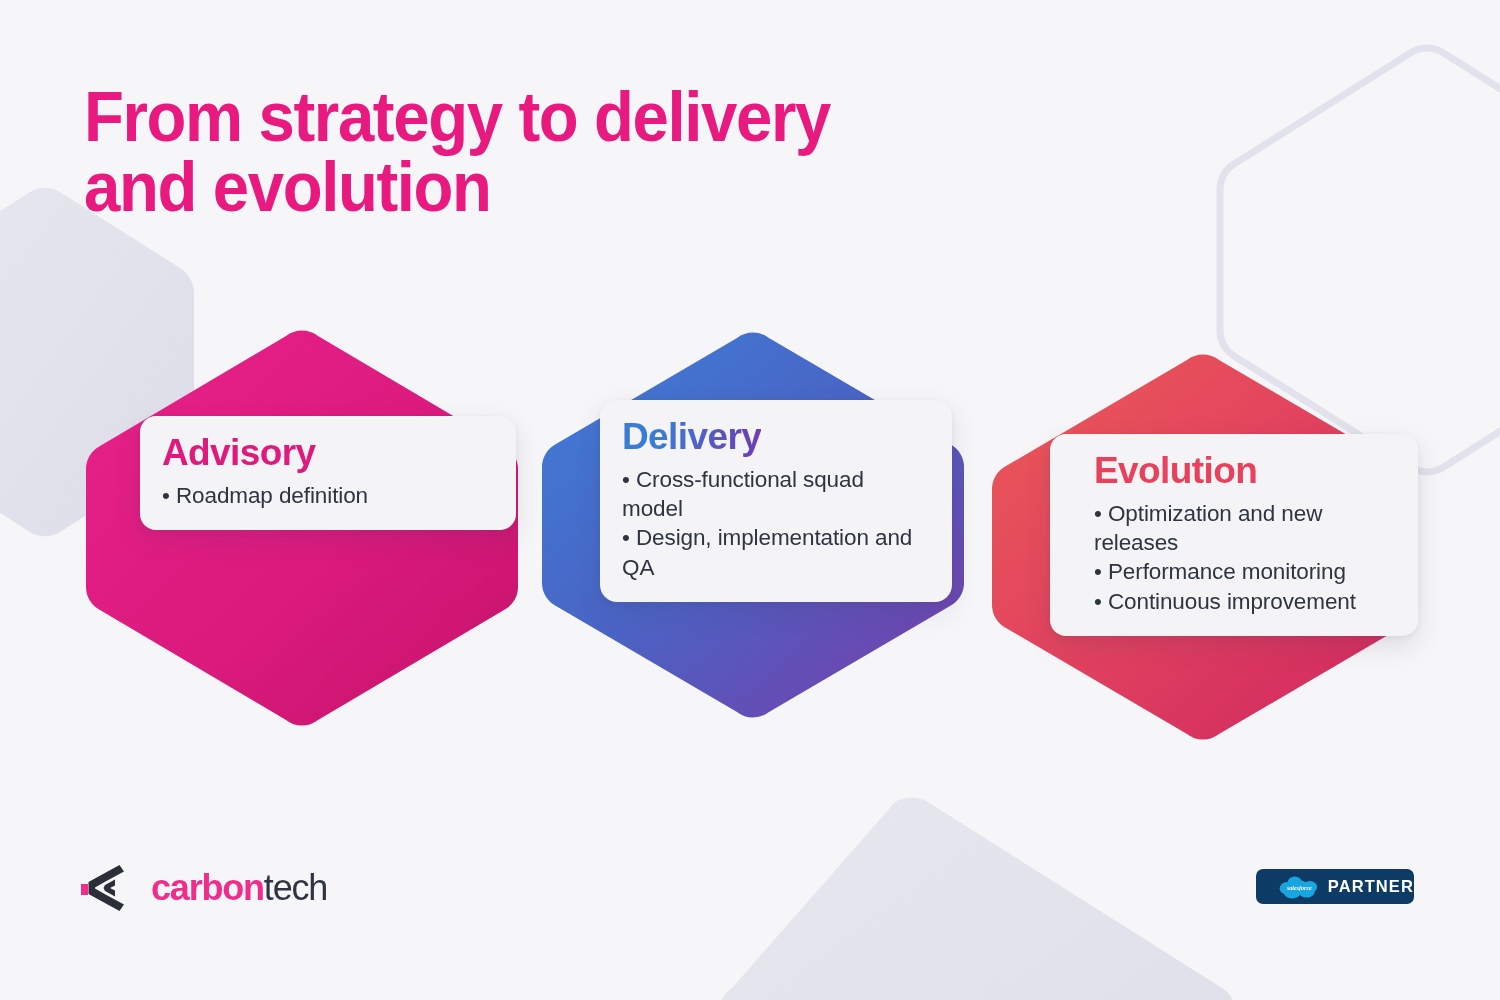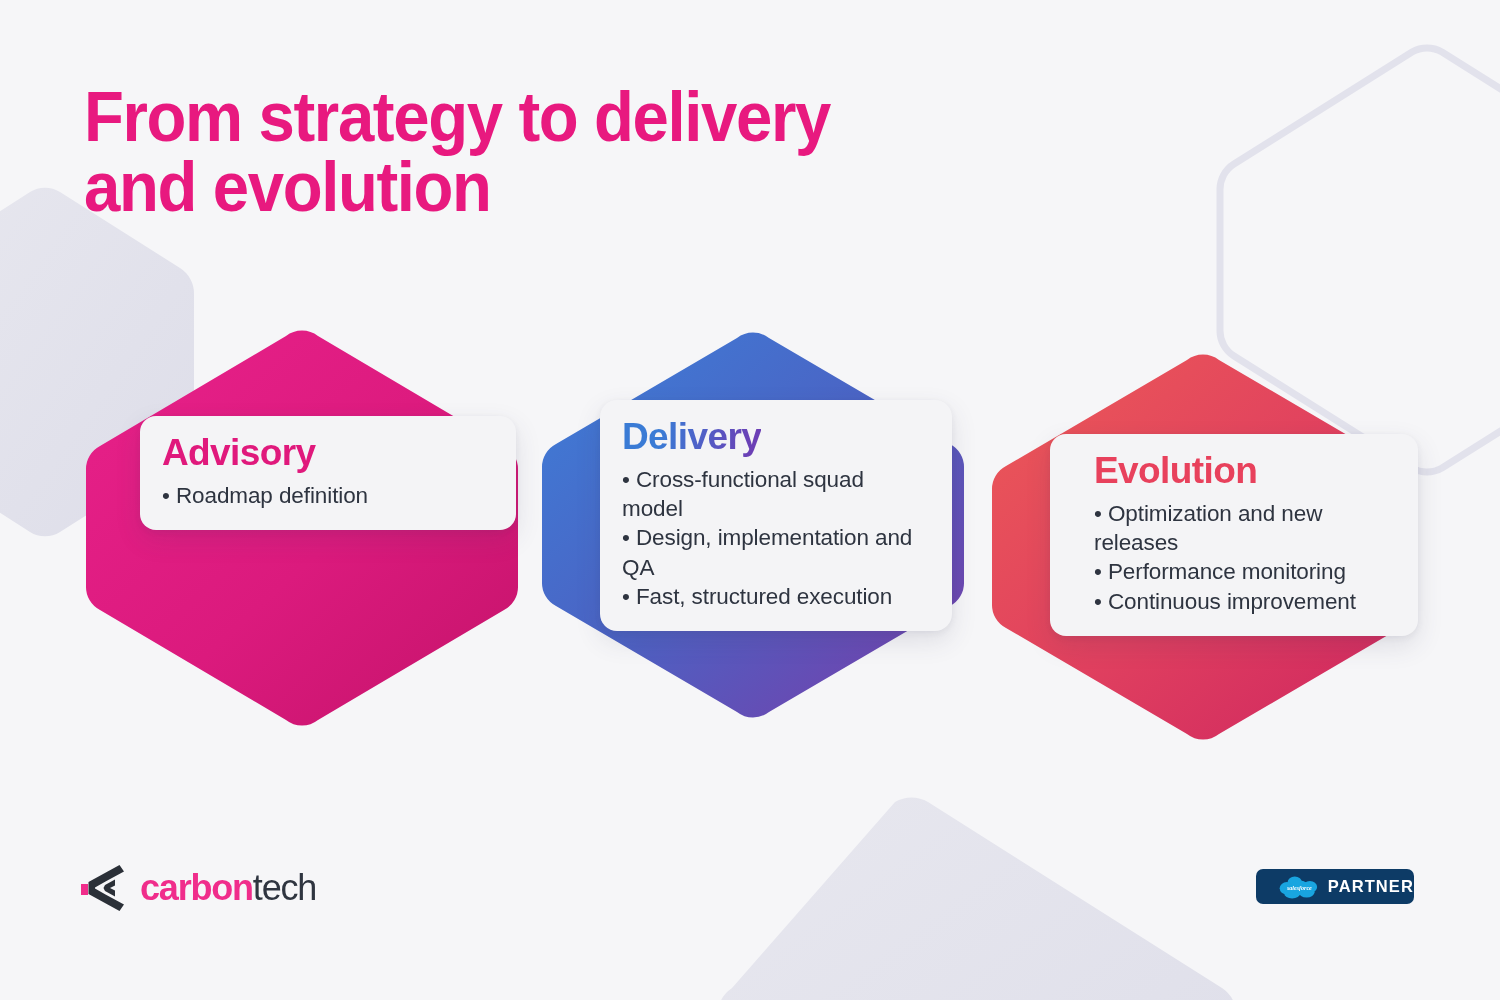--- a/index.html
+++ b/index.html
@@ -67,21 +67,21 @@
     line-height:1.30;
     color:#2e3440;
     letter-spacing:-0.1px;
   }
   .bullets div { white-space:normal; }
 
   
   .logo {
     position:absolute;
     left:80px; top:862px;
-    display:flex; align-items:center; gap:12px;
+    display:flex; align-items:center; gap:23px;
   }
   .logo-mark { width:48px; height:52px; display:block; }
   .logo-text {
     font-size:36px; letter-spacing:-1.2px; line-height:1;
     display:flex; align-items:baseline;
   }
   .logo-carbon { color:#f02d8b; font-weight:bold; }
   .logo-tech { color:#2f3540; font-weight:normal; }
 
   
@@ -186,21 +186,20 @@
                 A 26 26 0 0 1 14 252 L 14 138
                 A 26 26 0 0 1 28 114 Z" fill="url(#gradDelivery)"></path>
     </svg>
   </div>
 
   <div class="card" style="left:600px; top:400px; width:352px;border-radius:17px;">
     <div class="card-title t-delivery">Delivery</div>
     <div class="bullets">
       <div>• Cross-functional squad model</div>
       <div>• Design, implementation and QA</div>
-      <div>• Fast, structured execution</div>
     </div>
   </div>
 
   <div class="hexwrap" style="left:978px; top:352px;">
     <svg width="450" height="390" viewBox="0 0 450 390">
       <defs>
         <linearGradient id="gradEvolution" x1="0" y1="0" x2="1" y2="1">
           <stop offset="0%" stop-color="#ec5a57"></stop>
           <stop offset="52%" stop-color="#e0405f"></stop>
           <stop offset="100%" stop-color="#ce2560"></stop>

